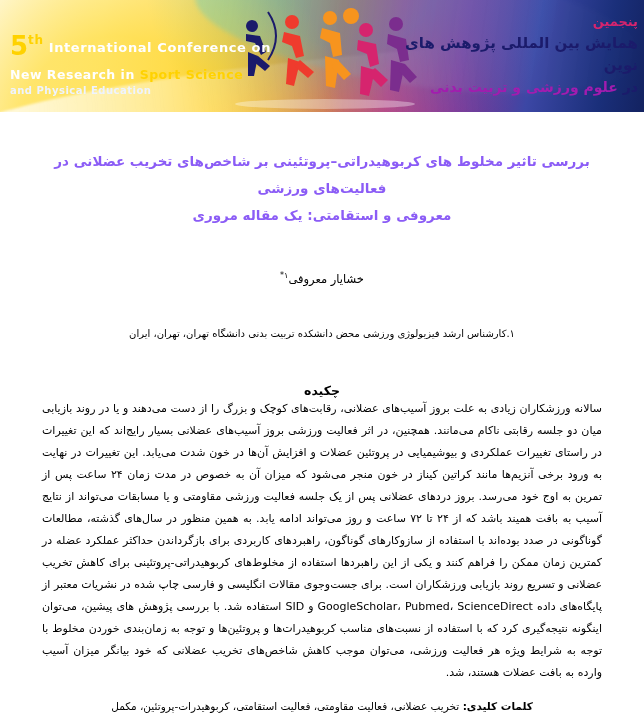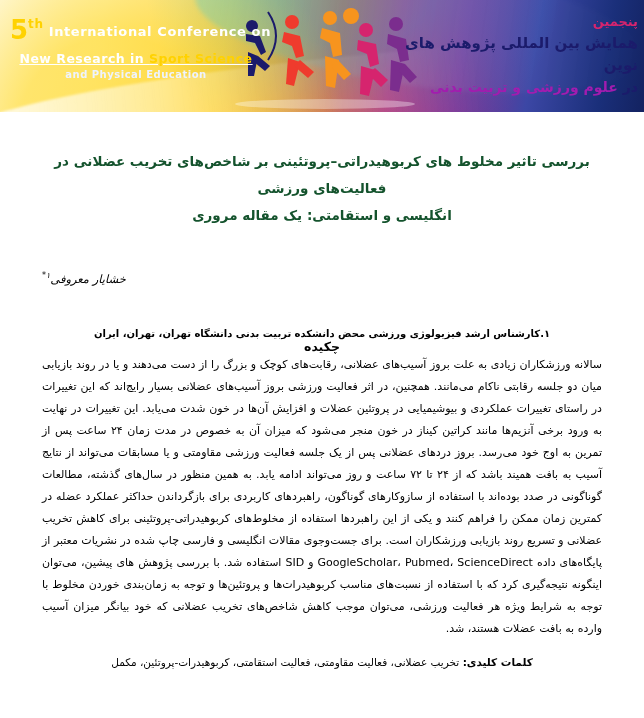--- a/index.html
+++ b/index.html
@@ -76,23 +76,23 @@
   .fa-line3 {
     font-size: 14px;
     font-weight: bold;
     color: #1b1b6b;
   }
   .fa-line3 .accent { color: #a21caf; }
 
   .banner-right {
     position: absolute;
     left: 10px;
-    top: 12px;
+    top: 28px;
     width: 252px;
-    text-align: center;
+    text-align: left;
     color: #ffffff;
     line-height: 1.45;
     direction: ltr;
   }
   .en-line1 {
     font-size: 13px;
     font-weight: bold;
     letter-spacing: 0.6px;
     white-space: nowrap;
   }
@@ -105,21 +105,20 @@
   .en-line1 .sup {
     font-size: 12px;
     color: #ffd200;
     vertical-align: 8px;
   }
   .en-line2 {
     font-size: 12.5px;
     font-weight: bold;
     letter-spacing: 0.5px;
     white-space: nowrap;
-    text-decoration: underline;
   }
   .en-line2 .hl { color: #ffd200; }
   .en-line3 {
     font-size: 10px;
     font-weight: bold;
     letter-spacing: 0.5px;
     color: #eef3ff;
   }
 
   .athletes {
@@ -134,44 +133,43 @@
   .page {
     padding: 18px 42px 0 42px;
     box-sizing: border-box;
   }
   .title {
     text-align: center;
     font-size: 13.5px;
     font-weight: bold;
     line-height: 2.0;
     margin: 18px 6px 8px 6px;
-    color: #14532d;
+    color: #8b5cf6;
   }
   .authors {
-    text-align: left;
+    text-align: center;
     font-size: 11.5px;
     margin-top: 42px;
     color: #000;
-    font-style: italic;
   }
   .authors sup {
     font-size: 8px;
     vertical-align: super;
   }
   .affiliation {
     text-align: center;
     font-size: 10px;
     margin-top: 42px;
     color: #000;
-    font-weight: bold;
   }
   .section-head {
     text-align: center;
     font-size: 12.5px;
     font-weight: bold;
+    margin-top: 44px;
     color: #000;
   }
   .abstract {
     font-size: 11px;
     line-height: 2.0;
     text-align: justify;
     text-align-last: right;
     color: #000;
   }
   .keywords {
@@ -253,21 +251,21 @@
       <span>New Research in </span><span class="hl">Sport  Science</span>
     </div>
     <div class="en-line3">and  Physical  Education</div>
   </div>
 </div>
 
 <div class="page">
 
   <div class="title">
     <div>بررسی تاثیر مخلوط های کربوهیدراتی–پروتئینی بر شاخص‌های تخریب عضلانی در فعالیت‌های ورزشی</div>
-    <div>انگلیسی و استقامتی: یک مقاله مروری</div>
+    <div>معروفی و استقامتی: یک مقاله مروری</div>
   </div>
 
   <div class="authors">
     <span>خشایار معروفی</span><sup>۱*</sup>
   </div>
 
   <div class="affiliation">۱.کارشناس ارشد فیزیولوژی ورزشی محض دانشکده تربیت بدنی دانشگاه تهران، تهران، ایران</div>
 
   <div class="section-head">چکیده</div>
 

